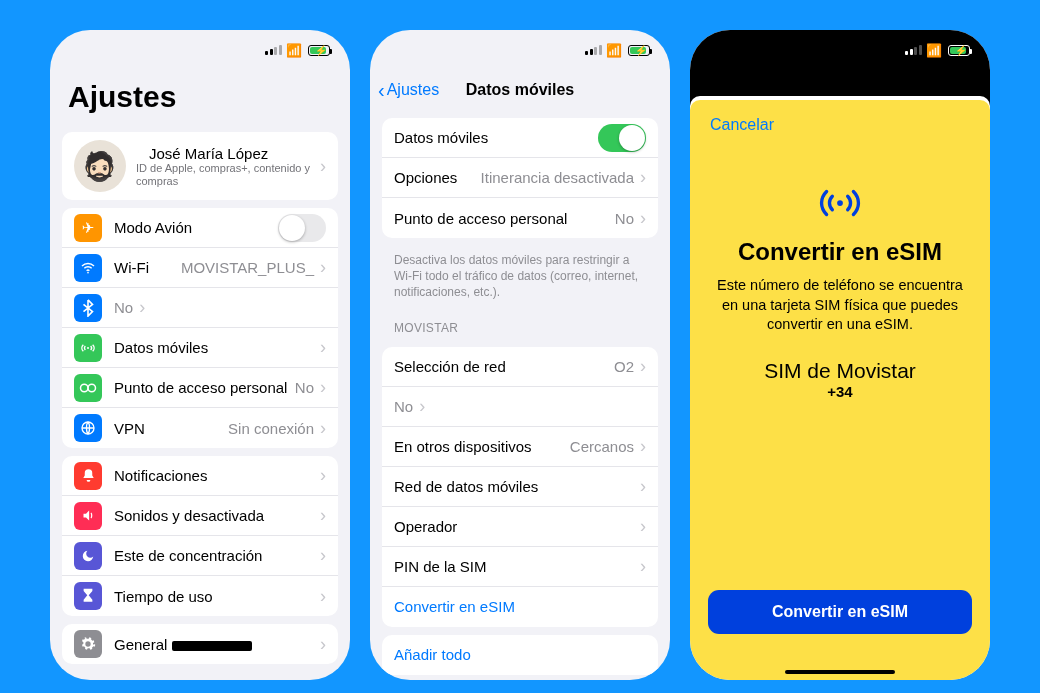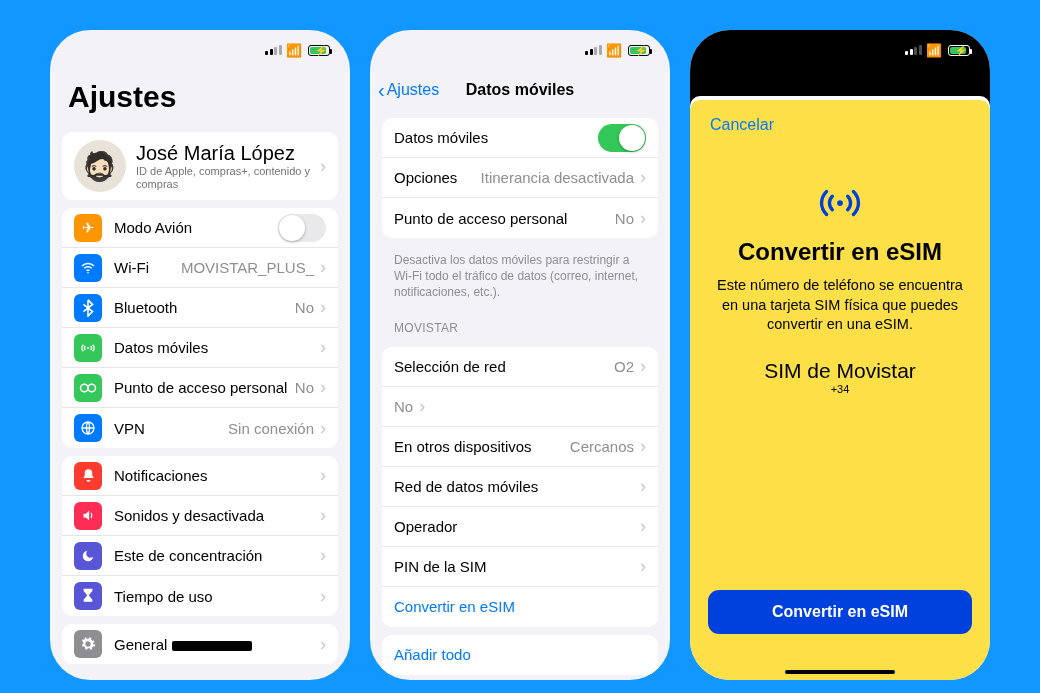--- a/index.html
+++ b/index.html
@@ -75,41 +75,41 @@
   .row .chevron { color:#c7c7cc; font-size:18px; }
   .footer-text { font-size:12px; color:#8e8e93; padding:6px 24px; line-height:1.35;}
   .section-header { font-size:12px; color:#8e8e93; padding:14px 24px 4px; text-transform:uppercase; letter-spacing:.3px;}
 
   .profile-row { padding:8px 12px; }
   .avatar {
     width:52px; height:52px; border-radius:26px; background:#e9e2d8;
     display:flex; align-items:center; justify-content:center; margin-right:10px;
     font-size:28px;
   }
-  .profile-name { font-size:20px; font-weight:500;}
+  .profile-name { font-size:15px; font-weight:500;margin-left:13px;}
   .profile-sub { font-size:11px; color:#737378; line-height:1.15; }
 
   .toggle {
     width:48px; height:28px; border-radius:14px; position:relative; flex-shrink:0;
   }
   .toggle .knob { width:26px; height:26px; background:#fff; border-radius:13px; position:absolute; top:1px; box-shadow:0 1px 3px rgba(0,0,0,.3);}
   .toggle.on { background:#34c759; } .toggle.on .knob { right:1px; }
   .toggle.off { background:#e9e9eb; } .toggle.off .knob { left:1px; }
 
   .link-row .label { color:#007aff; }
 
   
   .cancel-link { color:#007aff; font-size:16px; padding:16px 20px 6px; display:inline-block;}
   .c-body { text-align:center; padding:10px 26px;}
   .cell-icon { color:#0040dd; font-size:34px; font-weight:700; display:flex; justify-content:center; margin:30px 0 12px;}
   .cell-icon svg { width:46px; height:46px; }
   .c-title { font-size:24px; font-weight:700; margin-bottom:10px;}
   .c-desc { font-size:14.5px; line-height:1.35; margin-bottom:24px;}
   .c-sim-label { font-size:21px; }
-  .c-number { font-size:11px; font-weight:400; }
+  .c-number { font-size:15px; font-weight:700; }
   .primary-btn {
     position:absolute; bottom:46px; left:18px; right:18px; background:#0040dd; color:#fff;
     text-align:center; padding:13px; border-radius:11px; font-size:16px; font-weight:600;
   }
   .home-indicator {
     position:absolute; bottom:6px; left:50%; transform:translateX(-50%);
     width:110px; height:4px; border-radius:2px;
   }
   .home-indicator.dark { background:#000; }
 
@@ -176,21 +176,20 @@
       <div class="label">Wi-Fi</div>
       <div class="value">MOVISTAR_PLUS_</div>
       <span class="chevron">›</span>
     </div>
     <div class="row">
       <div class="icon-box ic-blue">
         <svg width="14" height="18" viewBox="0 0 12 20" fill="none" stroke="#fff" stroke-width="1.8">
             <path d="M6 1v18l5-5-10-8m0 8l10-8-5-5"></path>
           </svg>
       </div>
-      <div class="label">Bluetooth</div>
       <div class="value">No</div>
       <span class="chevron">›</span>
     </div>
     <div class="row">
       <div class="icon-box ic-green">
         <svg width="16" height="16" viewBox="0 0 24 24" fill="none" stroke="#fff" stroke-width="2">
             <path d="M5 7c-3 3-3 7 0 10"></path>
             <path d="M19 7c3 3 3 7 0 10"></path>
             <path d="M8 9c-1.8 1.8-1.8 4.2 0 6"></path>
             <path d="M16 9c1.8 1.8 1.8 4.2 0 6"></path>

